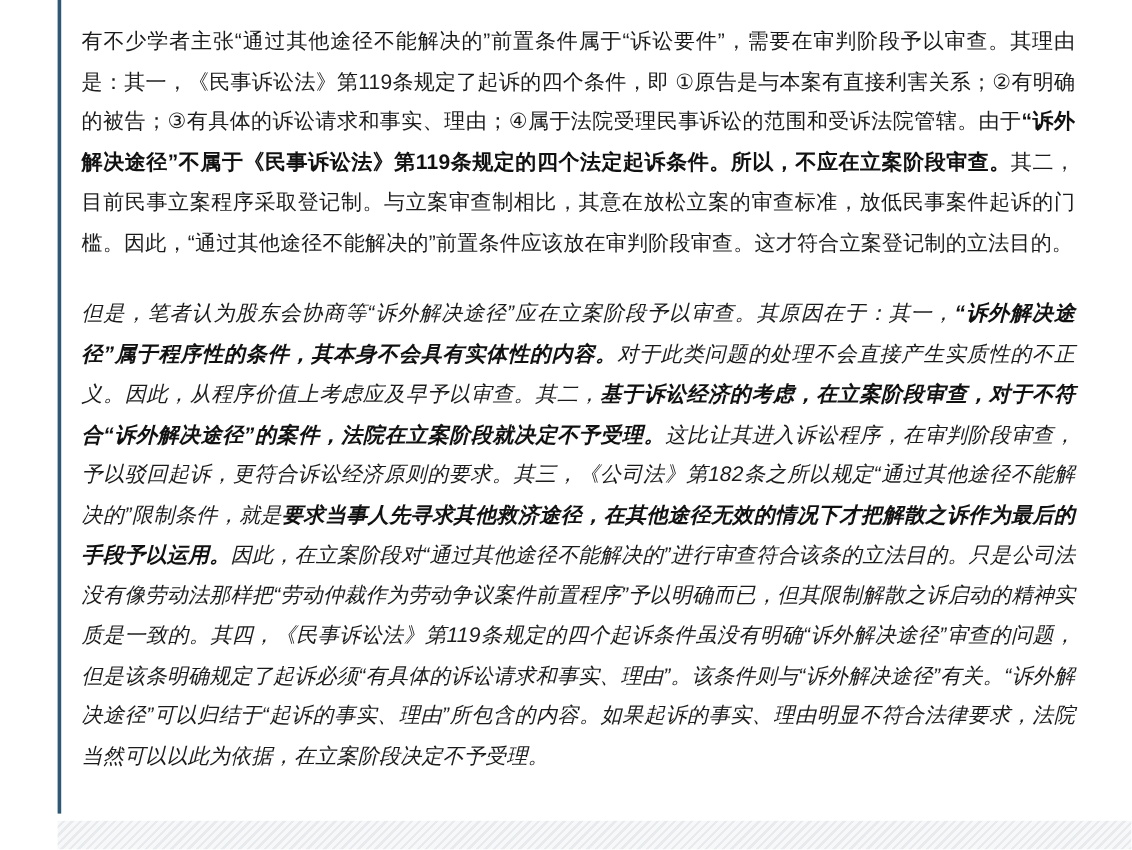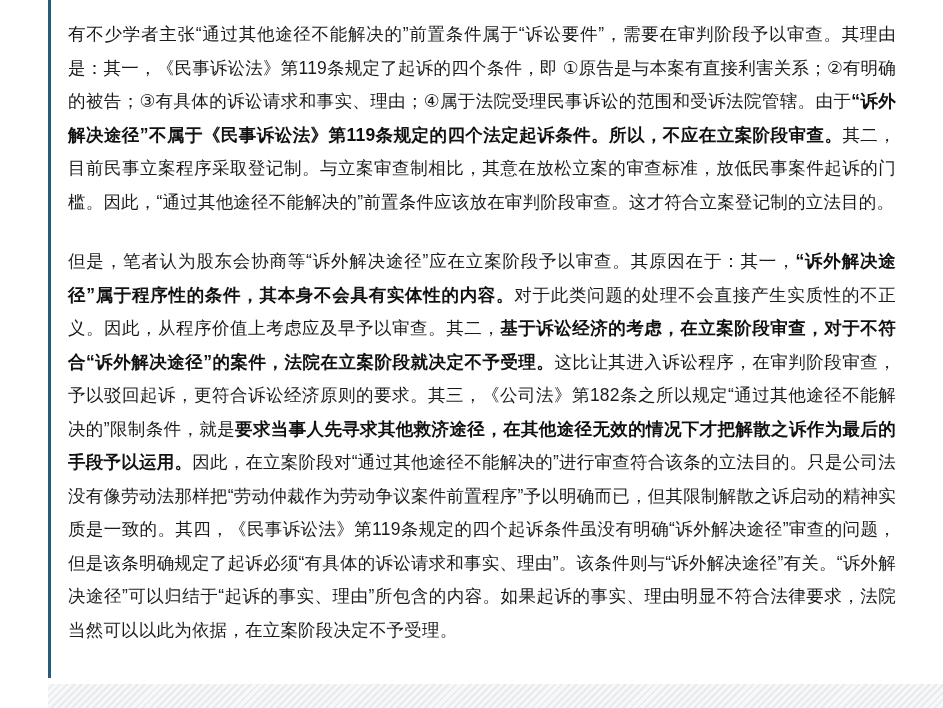--- a/index.html
+++ b/index.html
@@ -58,20 +58,21 @@
     font-size: 17.5px;
     line-height: 33.5px;
     color: #1b1b1b;
     text-align: justify;
     text-justify: inter-ideograph;
     letter-spacing: 0.2px;
     font-family: "Liberation Sans", "DejaVu Sans", sans-serif;
   }
   p.para:last-child {
     margin-bottom: 0;
+    font-style: italic;
   }
   .b {
     font-weight: bold;
     color: #111111;
   }
 </style>
 </head>
 <body>
 
 <div class="page">

